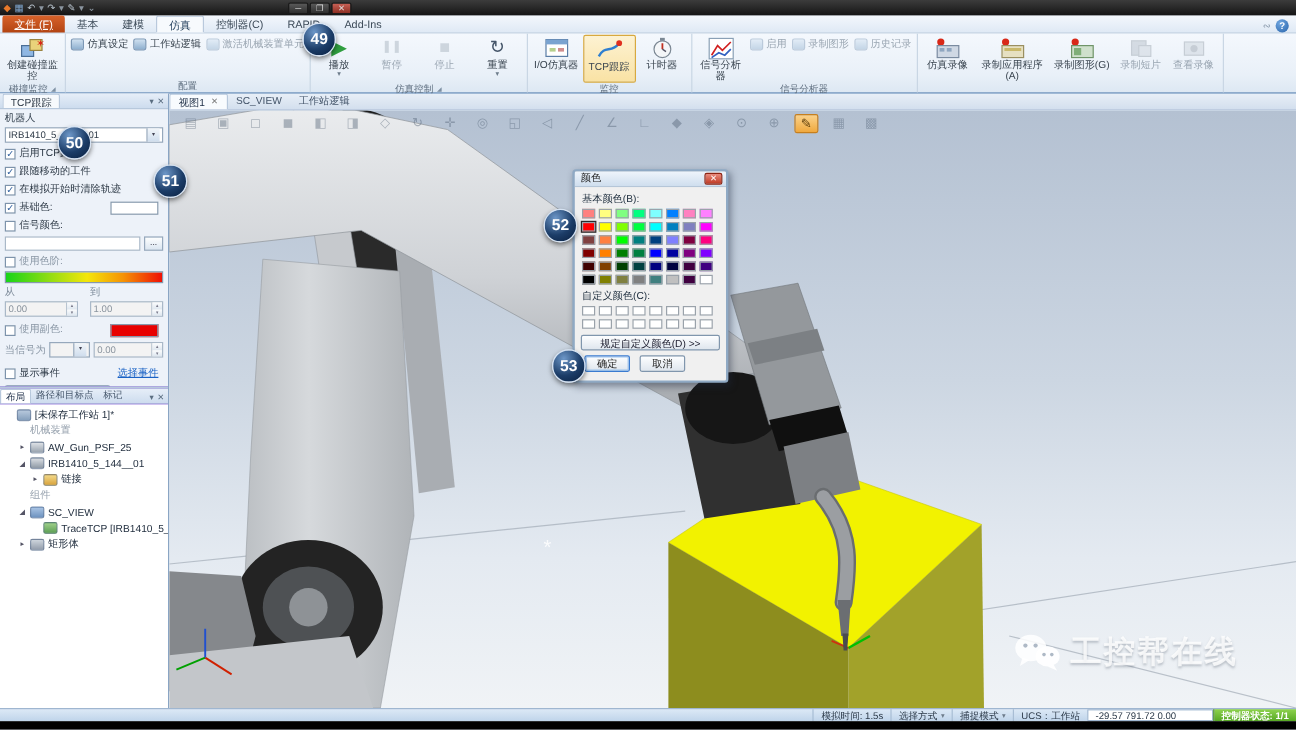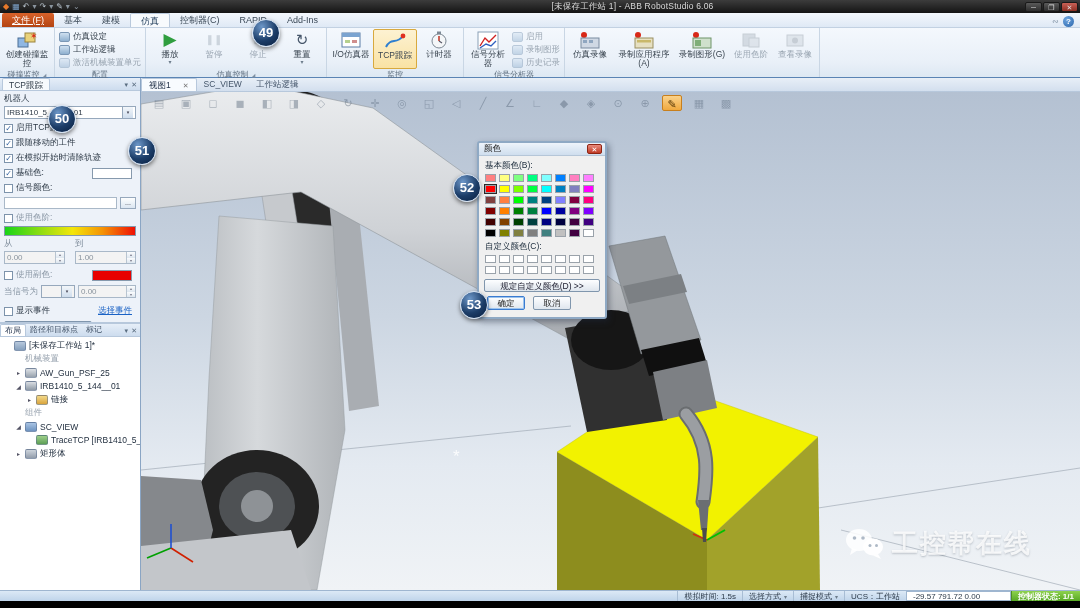--- a/index.html
+++ b/index.html
@@ -37,21 +37,21 @@
   .bigbtn{width:50px;min-width:44px;height:40px;display:flex;flex-direction:column;align-items:center;
     padding:1px 1px;font-size:8.5px;color:#3a4550;text-align:center;line-height:1.05;border-radius:2px;}
   .bigbtn .ric{height:20px;display:flex;align-items:center;justify-content:center;}
   .bigbtn.sel{background:linear-gradient(#fdf2d2,#f9e2a4);border:1px solid #d8a93e;}
   .bigbtn.dis{color:#9aa6b2;}
   .bigbtn.dis svg,.bigbtn.dis .glyph{opacity:.4;}
   .glyph{font-size:15px;line-height:18px;}
   .glyph.play{color:#2f9e3f;font-size:17px;}
   .glyph.gray{color:#9aa6b2;}
   .caret{font-size:6px;color:#6d7c8b;}
-  .smallcol{display:flex;flex-direction:column;justify-content:flex-start;padding-top:1px;}
+  .smallcol{display:flex;flex-direction:row;justify-content:flex-start;padding-top:1px;}
   .smallrow{display:flex;align-items:center;gap:3px;font-size:8.5px;color:#3a4550;height:13px;padding:0 2px;white-space:nowrap;}
   .smallrow.dis{color:#9aa6b2;}
   .sic{display:inline-block;width:11px;height:10px;border-radius:2px;flex:none;
     background:linear-gradient(#cfe0f0,#8fb0cf);border:1px solid #7b97b5;}
   .smallrow.dis .sic{opacity:.45;}
   
   .workarea{position:absolute;left:0;top:78px;width:1080px;height:512px;}
   .left-panel{position:absolute;left:0;top:0;width:141px;height:512px;background:#edf2f9;border-right:1px solid #8aa5c4;
     font-size:8.5px;color:#2f3b48;}
   .phead{height:13px;background:linear-gradient(#e6eef8,#cddcee);display:flex;align-items:flex-end;border-bottom:1px solid #b7c8dc;}
@@ -95,21 +95,21 @@
   .ticon.robot{background:linear-gradient(#d9dde2,#8f9aa6);}
   .ticon.links{background:linear-gradient(#f3d98a,#d9a43c);}
   .ticon.group{background:linear-gradient(#a9c4e4,#6e93c0);}
   .ticon.trace{background:linear-gradient(#9fd08a,#5d9f55);}
   .ticon.part{background:linear-gradient(#cdd4dc,#939dab);}
   .tlab.muted{color:#97a2ae;}
   
   .viewport{position:absolute;left:141px;top:0;width:939px;height:512px;overflow:hidden;}
   .vtabs{position:absolute;left:0;top:0;width:100%;height:14px;background:linear-gradient(#e8eff7,#d3dfee);
     display:flex;align-items:flex-end;font-size:8.5px;color:#44556a;border-bottom:1px solid #b7c8dc;z-index:3;}
-  .vtab{padding:0 7px;height:13px;line-height:13px;display:flex;align-items:center;gap:12px;}
+  .vtab{padding:0 7px;height:13px;line-height:13px;display:flex;align-items:center;gap:5px;}
   .vtab.active{background:#f8fbfe;border:1px solid #b7c8dc;border-bottom:none;border-radius:2px 2px 0 0;color:#1c2c44;}
   .vtab .x{font-size:7px;color:#777;}
   .scene{position:absolute;left:0;top:14px;width:939px;height:498px;z-index:1;}
   .vtoolbar{position:absolute;left:8px;top:17px;display:flex;gap:7px;z-index:2;}
   .vicon{width:20px;height:16px;font-size:11px;line-height:16px;text-align:center;color:#45566a;opacity:.38;}
   .vicon.act{opacity:1;background:linear-gradient(#fbd28a,#f0a93f);border:1px solid #c77f1d;border-radius:2px;color:#5a3a08;}
   .watermark{position:absolute;left:703px;top:448px;display:flex;align-items:center;gap:8px;z-index:2;
     color:rgba(255,255,255,.82);font-size:26px;font-weight:bold;letter-spacing:2px;text-shadow:0 1px 2px rgba(90,100,115,.35);}
   
   .dialog{position:absolute;left:336px;top:63px;width:130px;height:178px;z-index:5;
@@ -152,21 +152,20 @@
         <span style="color: rgb(232, 121, 42);">◆</span>
         <span style="color: rgb(126, 164, 204);">▦</span>
         <span style="color: rgb(185, 196, 206);">↶</span>
         <span style="color: rgb(138, 148, 158);">▾</span>
         <span style="color: rgb(185, 196, 206);">↷</span>
         <span style="color: rgb(138, 148, 158);">▾</span>
         <span style="color: rgb(185, 196, 206);">✎</span>
         <span style="color: rgb(138, 148, 158);">▾</span>
         <span style="color: rgb(138, 148, 158);">⌄</span>
       </div>
-    <div class="title-text">[未保存工作站 1] - ABB RobotStudio 6.06</div>
     <div class="winctl">
       <span>─</span>
       <span>❐</span>
       <span class="close">✕</span>
     </div>
   </div>
 
   <div class="tabrow">
     <div class="rtab file">文件 (F)</div>
     <div class="rtab">基本</div>
@@ -363,21 +362,21 @@
           </span>
           <span>录制图形(G)</span>
         </div>
         <div class="bigbtn dis" style="width:40px">
           <span class="ric">
             <svg width="20" height="18">
                 <rect x="2" y="3" width="12" height="12" fill="#aab4be" stroke="#8a949e"></rect>
                 <rect x="8" y="7" width="10" height="9" fill="#c4ccd4" stroke="#8a949e"></rect>
               </svg>
           </span>
-          <span>使用色阶</span>
+          <span>录制短片</span>
         </div>
         <div class="bigbtn dis" style="width:40px">
           <span class="ric">
             <svg width="20" height="18">
                 <rect x="2" y="4" width="16" height="11" fill="#c4ccd4" stroke="#8a949e"></rect>
                 <circle cx="10" cy="9.5" r="3" fill="#8a949e"></circle>
               </svg>
           </span>
           <span>查看录像</span>
         </div>

